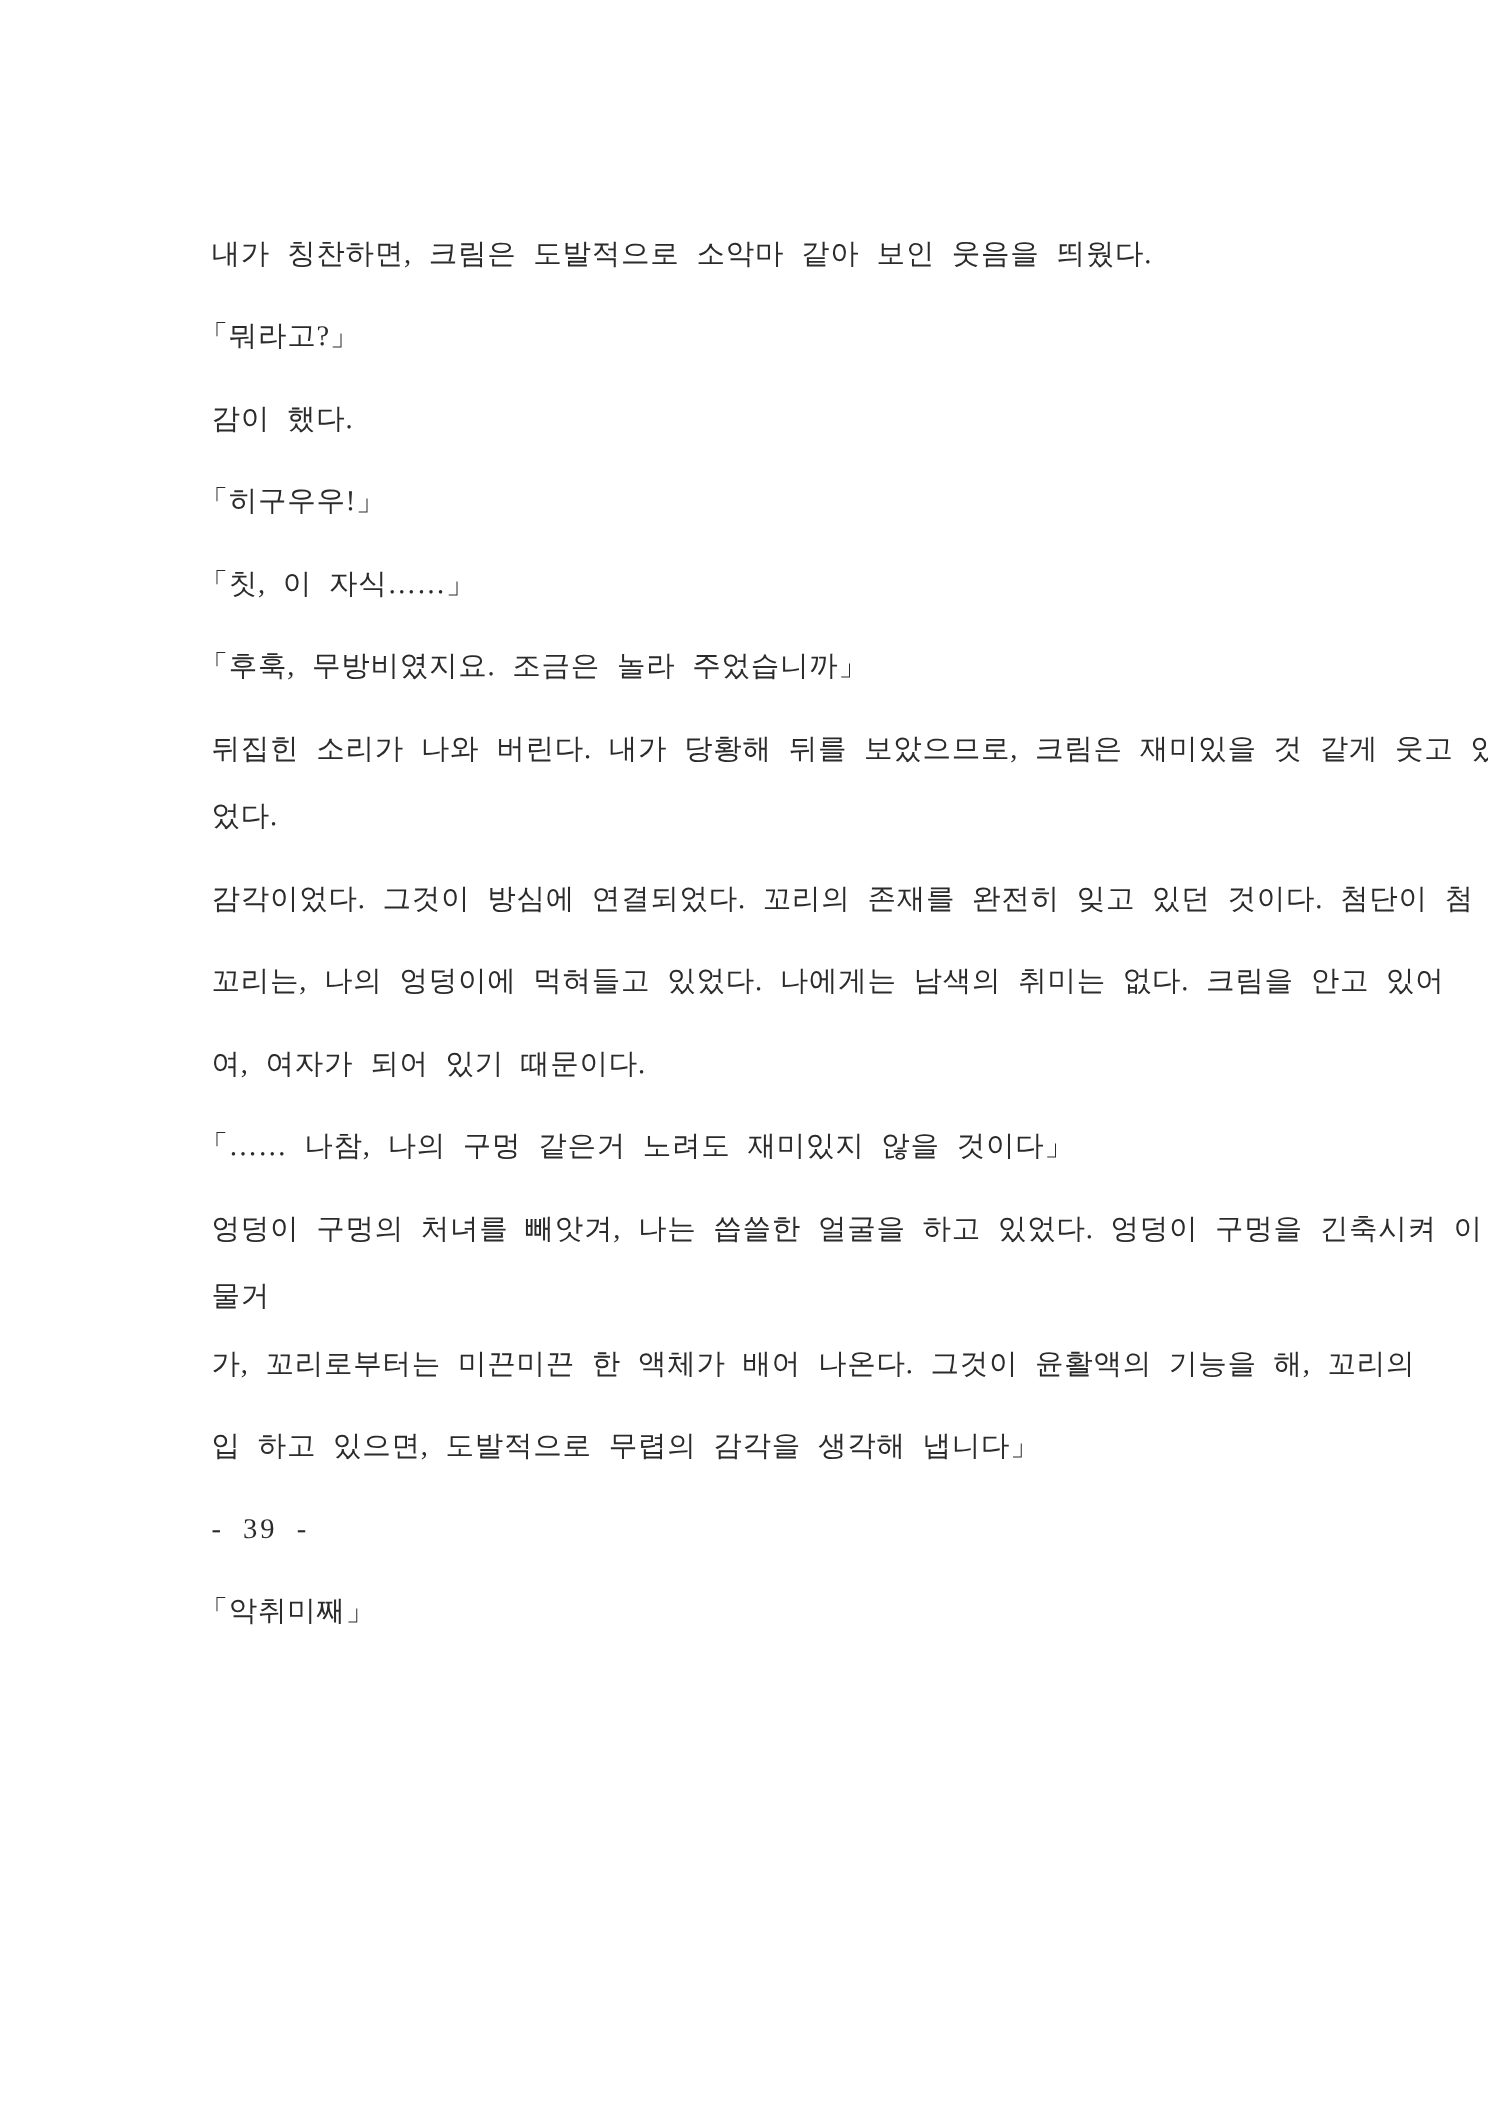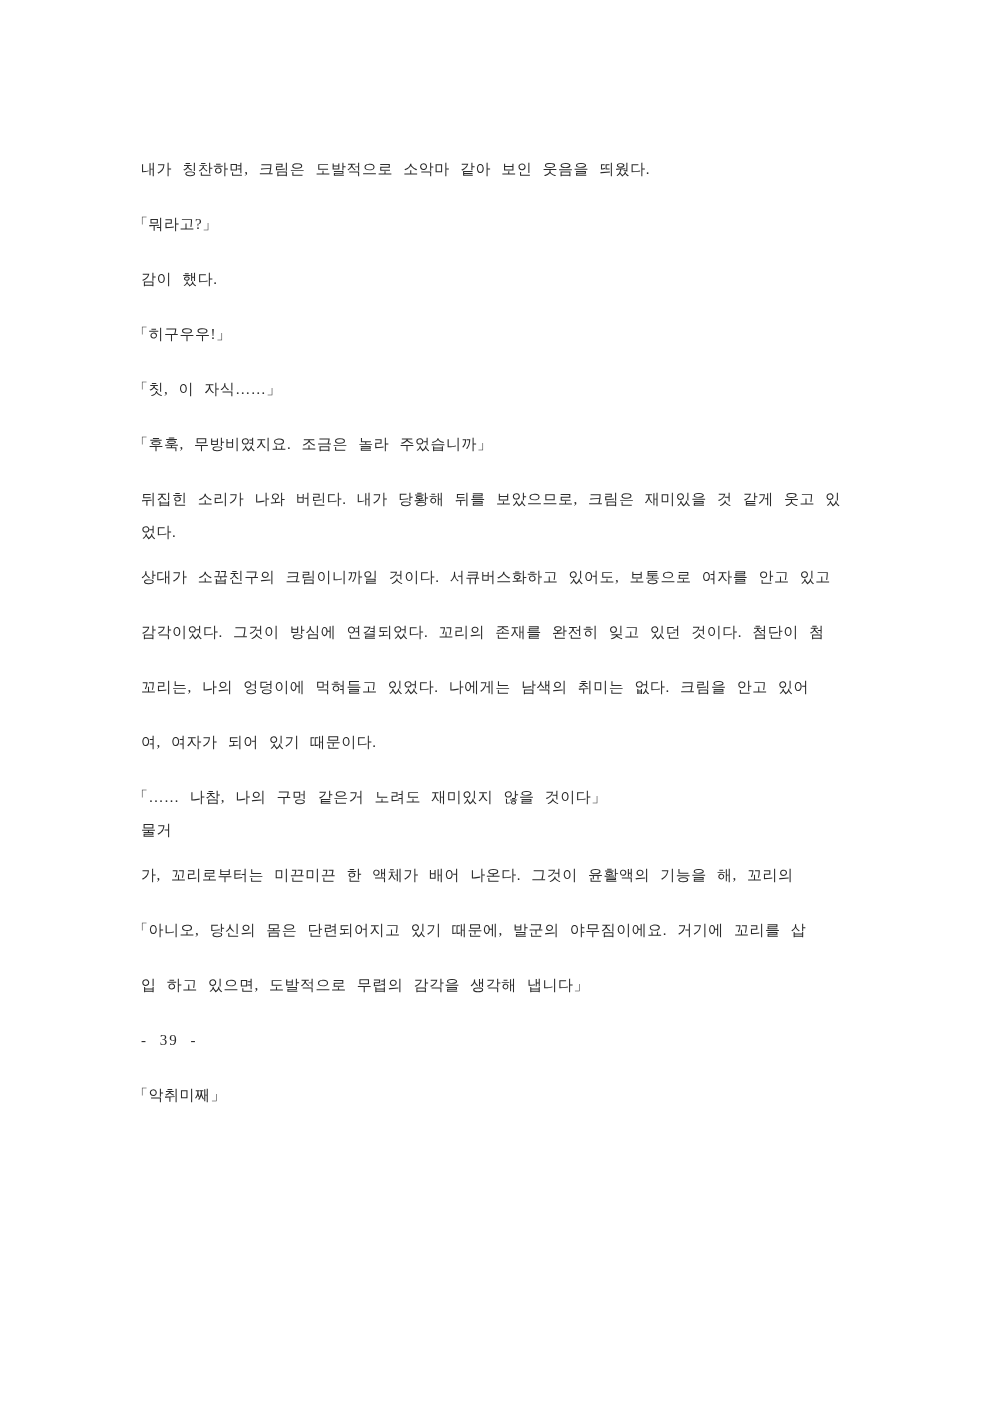--- a/index.html
+++ b/index.html
@@ -16,51 +16,50 @@
     font-family: "Liberation Serif", "DejaVu Serif", serif;
   }
   .content {
     position: absolute;
     top: 153px;
     left: 133px;
     right: 60px;
     color: #2b2b2b;
   }
   .line {
-    font-size: 15px;
+    font-size: 19px;
     line-height: 33px;
     margin-top: 22px;
     white-space: nowrap;
     word-spacing: 6px;
     letter-spacing: 0.5px;
   }
   .line.first { margin-top: 0; }
-  .line.cont { margin-top: 0; }
+  .line.cont { margin-top: 12px; }
   .line.after-cont { margin-top: 12px; }
   .line.body { padding-left: 8px; }
   .line.pagenum { padding-left: 8px; letter-spacing: 2px; }
 </style>
 </head>
 <body>
 
 <div class="page">
   <div class="content">
     <div class="line body first">내가 칭찬하면, 크림은 도발적으로 소악마 같아 보인 웃음을 띄웠다.</div>
     <div class="line quote">「뭐라고?」</div>
     <div class="line body">감이 했다.</div>
     <div class="line quote">「히구우우!」</div>
     <div class="line quote">「칫, 이 자식……」</div>
     <div class="line quote">「후훅, 무방비였지요. 조금은 놀라 주었습니까」</div>
     <div class="line body">뒤집힌 소리가 나와 버린다. 내가 당황해 뒤를 보았으므로, 크림은 재미있을 것 같게 웃고 있</div>
     <div class="line body cont">었다.</div>
-    <div class="line body after-cont">상대가 소꿉친구의 크림이니까일 것이다. 서큐버스화하고 있어도, 보통으로 여자를 안고 있고</div>
     <div class="line body">감각이었다. 그것이 방심에 연결되었다. 꼬리의 존재를 완전히 잊고 있던 것이다. 첨단이 첨</div>
     <div class="line body">꼬리는, 나의 엉덩이에 먹혀들고 있었다. 나에게는 남색의 취미는 없다. 크림을 안고 있어</div>
     <div class="line body">여, 여자가 되어 있기 때문이다.</div>
     <div class="line quote">「…… 나참, 나의 구멍 같은거 노려도 재미있지 않을 것이다」</div>
+    <div class="line body">엉덩이 구멍의 처녀를 빼앗겨, 나는 씁쓸한 얼굴을 하고 있었다. 엉덩이 구멍을 긴축시켜 이</div>
     <div class="line body cont">물거</div>
     <div class="line body after-cont">가, 꼬리로부터는 미끈미끈 한 액체가 배어 나온다. 그것이 윤활액의 기능을 해, 꼬리의</div>
-    <div class="line quote">「아니오, 당신의 몸은 단련되어지고 있기 때문에, 발군의 야무짐이에요. 거기에 꼬리를 삽</div>
     <div class="line body">입 하고 있으면, 도발적으로 무렵의 감각을 생각해 냅니다」</div>
     <div class="line pagenum">- 39 -</div>
     <div class="line quote">「악취미째」</div>
   </div>
 </div>
 
 </body></html>

